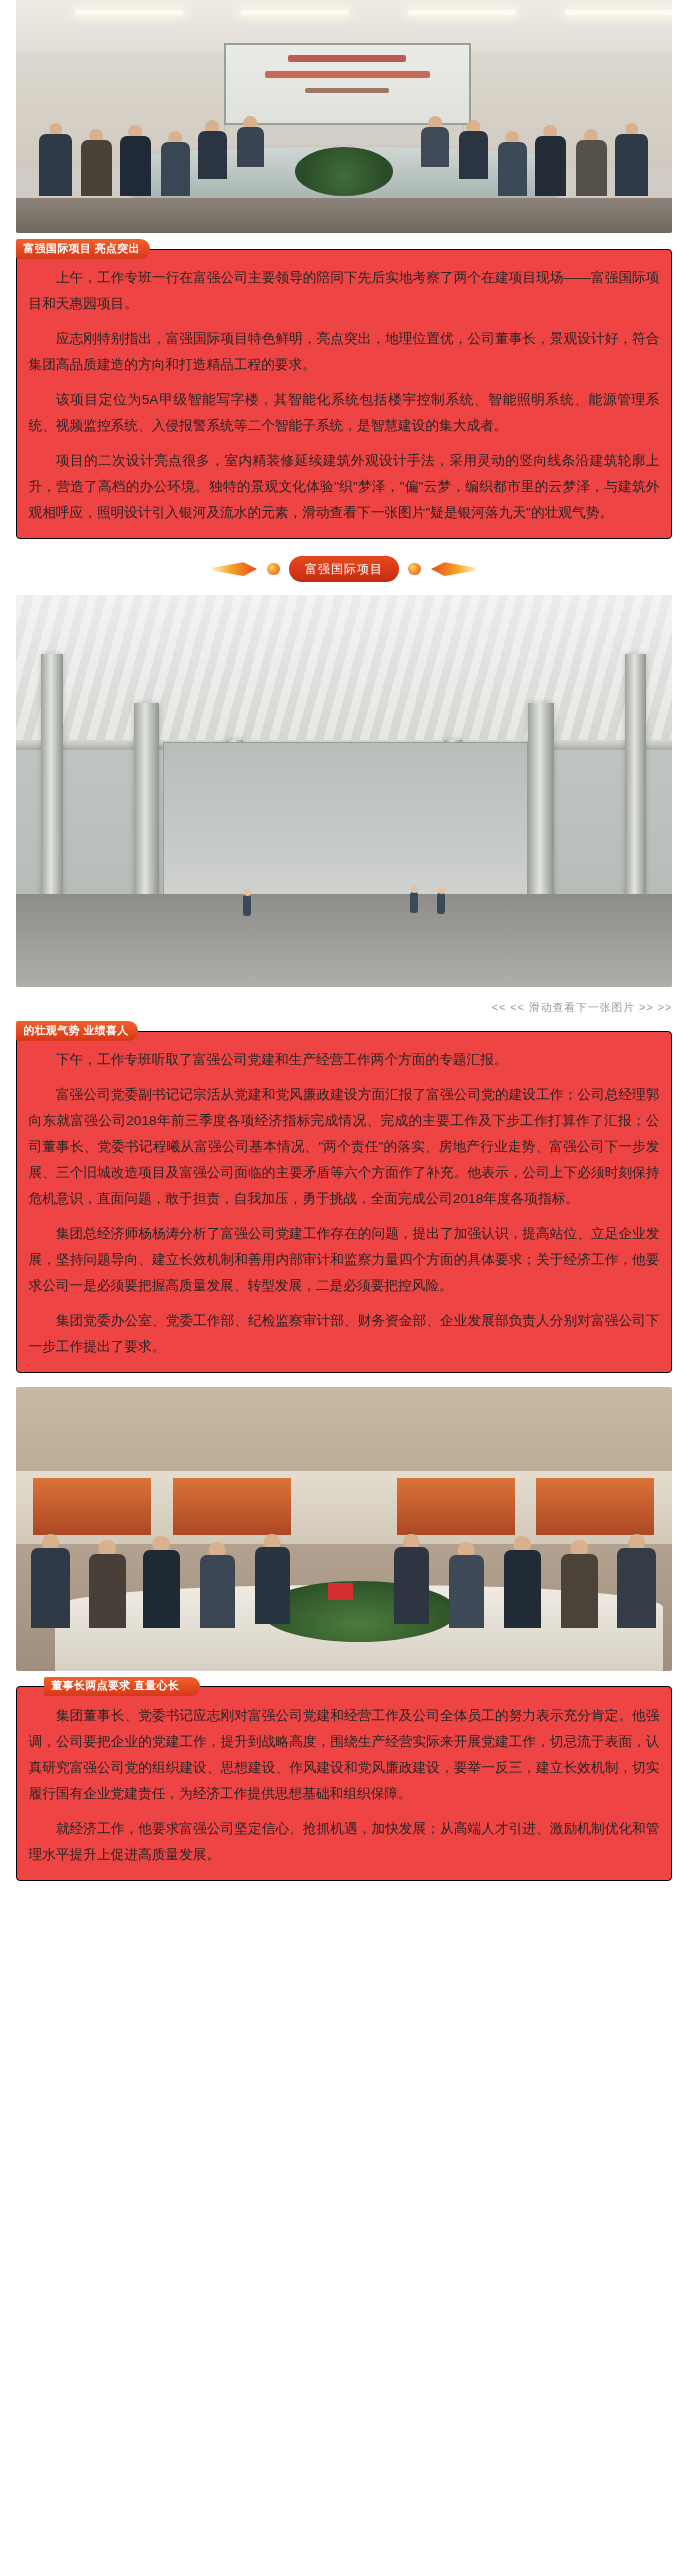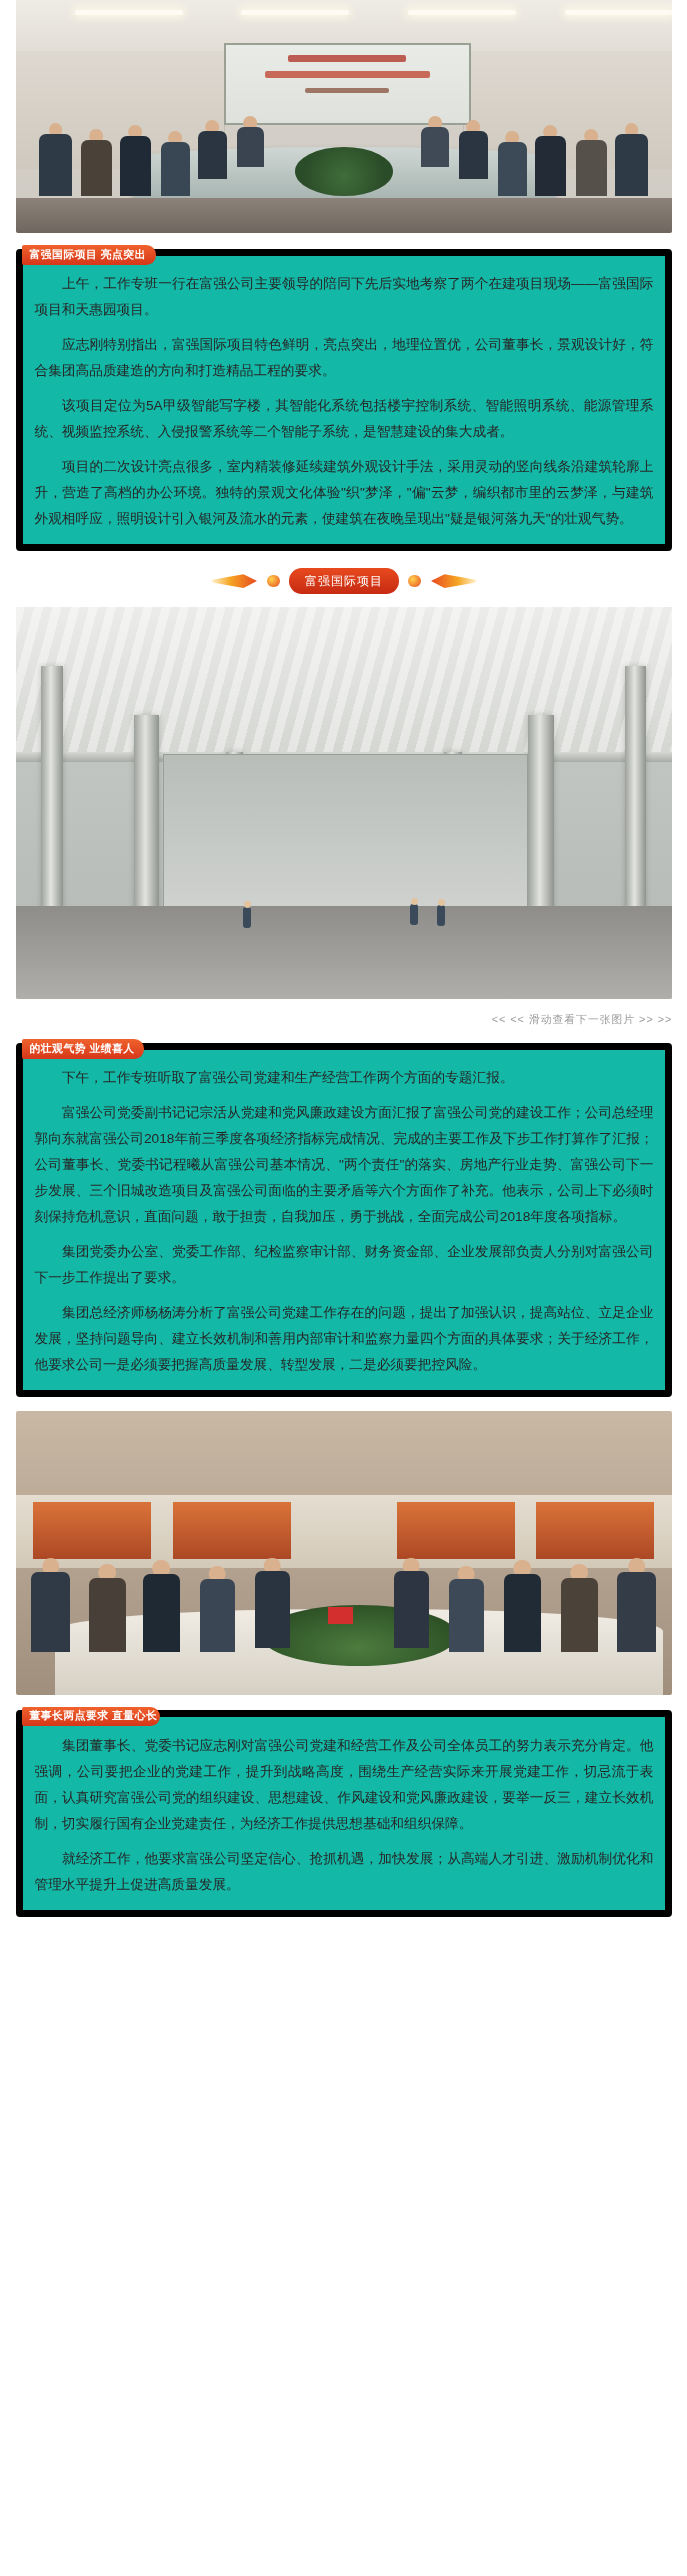--- a/index.html
+++ b/index.html
@@ -136,23 +136,23 @@
     border-radius: 12.7px;
     letter-spacing: 1px;
   }
 
   
   .section {
     box-sizing: border-box;
     position: relative;
     margin: 15.7px 15.7px 13.7px 15.7px;
     padding: 15.7px 11.8px 11.8px 11.8px;
-    border: 7px solid #000000;
+    border: 1px solid #000000;
     border-radius: 3.9px;
-    background: #14b8a6;
+    background: #ef4444;
   }
   .section .tab {
     position: absolute;
     left: -1px;
     top: -10.8px;
     background: linear-gradient(#f0622c, #d6371a);
     color: #ffffff;
     font-size: 10.8px;
     font-weight: bold;
     padding: 2.9px 9.8px 2.9px 7.8px;
@@ -259,21 +259,21 @@
     border-radius: 50%;
   }
   .p3-flag {
     position: absolute; left: 312px; bottom: 71px; width: 25.5px; height: 16.7px;
     background: #d32f2f;
   }
   .p3-flag::after {
     content: ""; position: absolute; left: 11.8px; top: 16.7px; width: 2px; height: 21.6px; background: #b0a header;
   }
 
-  .section .tab.wide { padding-right: 3px; }
+  .section .tab.wide { padding-right: 21px; margin-left: 28px; }
 </style>
 </head>
 <body>
 
 <div class="page">
 
 
   <div class="photo photo1">
     <div class="p1-ceiling"></div>
     <div class="p1-ceil-light" style="left:59px;"></div>
@@ -340,21 +340,21 @@
         <span class="head"></span>
         <span class="body" style="background:#404a56;"></span>
       </div>
   </div>
 
   <div class="section">
     <span class="tab">富强国际项目 亮点突出</span>
     <p>上午，工作专班一行在富强公司主要领导的陪同下先后实地考察了两个在建项目现场——富强国际项目和天惠园项目。</p>
     <p>应志刚特别指出，富强国际项目特色鲜明，亮点突出，地理位置优，公司董事长，景观设计好，符合集团高品质建造的方向和打造精品工程的要求。</p>
     <p>该项目定位为5A甲级智能写字楼，其智能化系统包括楼宇控制系统、智能照明系统、能源管理系统、视频监控系统、入侵报警系统等二个智能子系统，是智慧建设的集大成者。</p>
-    <p>项目的二次设计亮点很多，室内精装修延续建筑外观设计手法，采用灵动的竖向线条沿建筑轮廓上升，营造了高档的办公环境。独特的景观文化体验"织"梦泽，"偏"云梦，编织都市里的云梦泽，与建筑外观相呼应，照明设计引入银河及流水的元素，使建筑在夜晚呈现出"疑是银河落九天"的壮观气势。</p>
+    <p>项目的二次设计亮点很多，室内精装修延续建筑外观设计手法，采用灵动的竖向线条沿建筑轮廓上升，营造了高档的办公环境。独特的景观文化体验"织"梦泽，"偏"云梦，编织都市里的云梦泽，与建筑外观相呼应，照明设计引入银河及流水的元素，滑动查看下一张图片"疑是银河落九天"的壮观气势。</p>
   </div>
 
   <div class="banner">
     <span class="ray"></span>
     <span class="dot"></span>
     <span class="pill">富强国际项目</span>
     <span class="dot"></span>
     <span class="ray right"></span>
   </div>
 
@@ -378,22 +378,22 @@
     <div class="p2-worker" style="left:227px; bottom:71px;"></div>
     <div class="p2-worker" style="left:394px; bottom:74px;"></div>
     <div class="p2-worker" style="left:421px; bottom:73px;"></div>
   </div>
   <div class="p2-caption">&lt;&lt; &lt;&lt; 滑动查看下一张图片 &gt;&gt; &gt;&gt;</div>
 
   <div class="section">
     <span class="tab">的壮观气势 业绩喜人</span>
     <p>下午，工作专班听取了富强公司党建和生产经营工作两个方面的专题汇报。</p>
     <p>富强公司党委副书记记宗活从党建和党风廉政建设方面汇报了富强公司党的建设工作；公司总经理郭向东就富强公司2018年前三季度各项经济指标完成情况、完成的主要工作及下步工作打算作了汇报；公司董事长、党委书记程曦从富强公司基本情况、"两个责任"的落实、房地产行业走势、富强公司下一步发展、三个旧城改造项目及富强公司面临的主要矛盾等六个方面作了补充。他表示，公司上下必须时刻保持危机意识，直面问题，敢于担责，自我加压，勇于挑战，全面完成公司2018年度各项指标。</p>
+    <p>集团总经济师杨杨涛分析了富强公司党建工作存在的问题，提出了加强认识，提高站位、立足企业发展，坚持问题导向、建立长效机制和善用内部审计和监察力量四个方面的具体要求；关于经济工作，他要求公司一是必须要把握高质量发展、转型发展，二是必须要把控风险。</p>
     <p>集团党委办公室、党委工作部、纪检监察审计部、财务资金部、企业发展部负责人分别对富强公司下一步工作提出了要求。</p>
-    <p>集团总经济师杨杨涛分析了富强公司党建工作存在的问题，提出了加强认识，提高站位、立足企业发展，坚持问题导向、建立长效机制和善用内部审计和监察力量四个方面的具体要求；关于经济工作，他要求公司一是必须要把握高质量发展、转型发展，二是必须要把控风险。</p>
   </div>
 
   <div class="photo photo3">
     <div class="p3-wall">
       <span class="panel" style="left:17.6px;"></span>
       <span class="panel" style="left:157px;"></span>
       <span class="panel" style="right:157px;"></span>
       <span class="panel" style="right:17.6px;"></span>
     </div>
     <div class="p3-table"></div>

